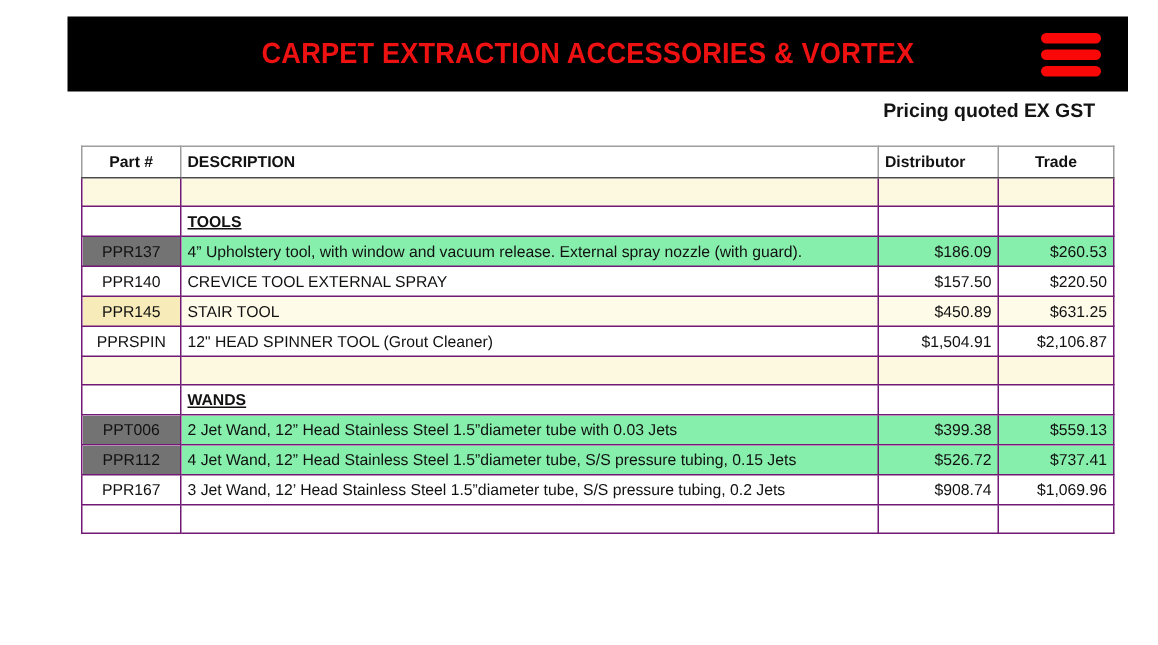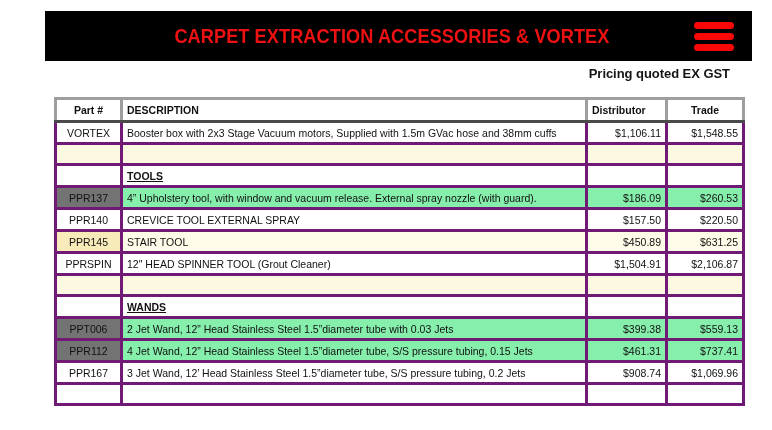--- a/index.html
+++ b/index.html
@@ -80,21 +80,21 @@
     position: absolute;
     left: 54px;
     top: 97px;
     width: 688px;
     border-collapse: collapse;
     table-layout: fixed;
     font-size: 10.5px;
     color: #111111;
   }
   .sheet td, .sheet th {
-    border: 3px solid #701a75;
+    border: 1px solid #701a75;
     padding: 0 4px;
     height: 19px;
     vertical-align: middle;
     overflow: hidden;
     white-space: nowrap;
     font-weight: normal;
     background: #ffffff;
   }
 
   
@@ -164,26 +164,20 @@
     </colgroup>
     <thead>
       <tr>
         <td class="h-part">Part #</td>
         <td class="h-desc">DESCRIPTION</td>
         <td class="h-dist">Distributor</td>
         <td class="h-trade">Trade</td>
       </tr>
     </thead>
     <tbody id="table-body">
-        <tr class="plain">
-          <td class="c-partnum">VORTEX</td>
-          <td class="c-description">Booster box with 2x3 Stage Vacuum motors, Supplied with 1.5m GVac hose and 38mm cuffs</td>
-          <td class="c-price">$1,106.11</td>
-          <td class="c-price">$1,548.55</td>
-        </tr>
         <tr class="spacer">
           <td class="c-partnum"></td>
           <td class="c-description"></td>
           <td class="c-price"></td>
           <td class="c-price"></td>
         </tr>
         <tr class="plain section">
           <td class="c-partnum"></td>
           <td class="c-description"><span class="section-label">TOOLS</span></td>
           <td class="c-price"></td>
@@ -227,21 +221,21 @@
         </tr>
         <tr class="tint">
           <td class="c-partnum">PPT006</td>
           <td class="c-description">2 Jet Wand, 12” Head Stainless Steel 1.5”diameter tube with 0.03 Jets</td>
           <td class="c-price">$399.38</td>
           <td class="c-price">$559.13</td>
         </tr>
         <tr class="tint">
           <td class="c-partnum">PPR112</td>
           <td class="c-description">4 Jet Wand, 12” Head Stainless Steel 1.5”diameter tube, S/S pressure tubing, 0.15 Jets</td>
-          <td class="c-price">$461.31</td>
+          <td class="c-price">$526.72</td>
           <td class="c-price">$737.41</td>
         </tr>
         <tr class="plain">
           <td class="c-partnum">PPR167</td>
           <td class="c-description">3 Jet Wand, 12’ Head Stainless Steel 1.5”diameter tube, S/S pressure tubing, 0.2 Jets</td>
           <td class="c-price">$908.74</td>
           <td class="c-price">$1,069.96</td>
         </tr>
         <tr class="spacer-white">
           <td class="c-partnum"></td>

